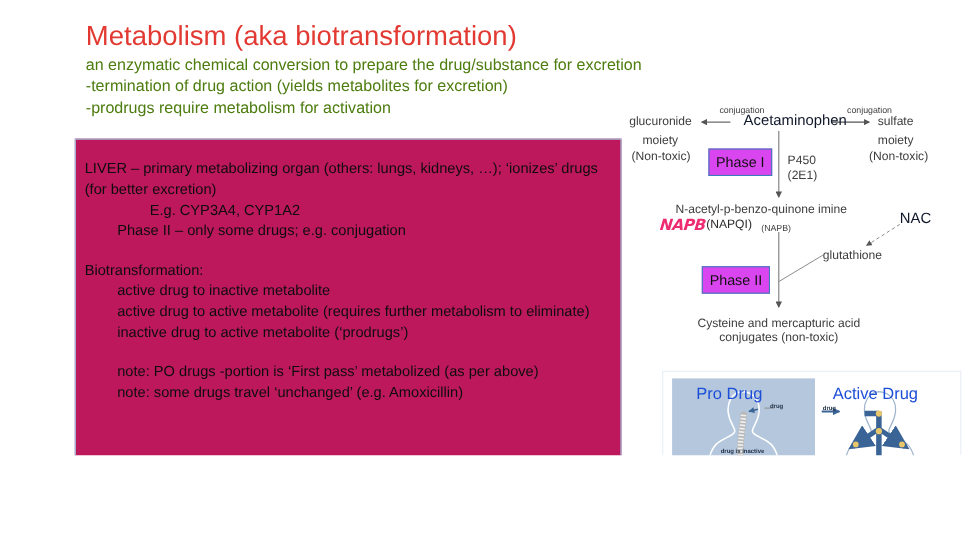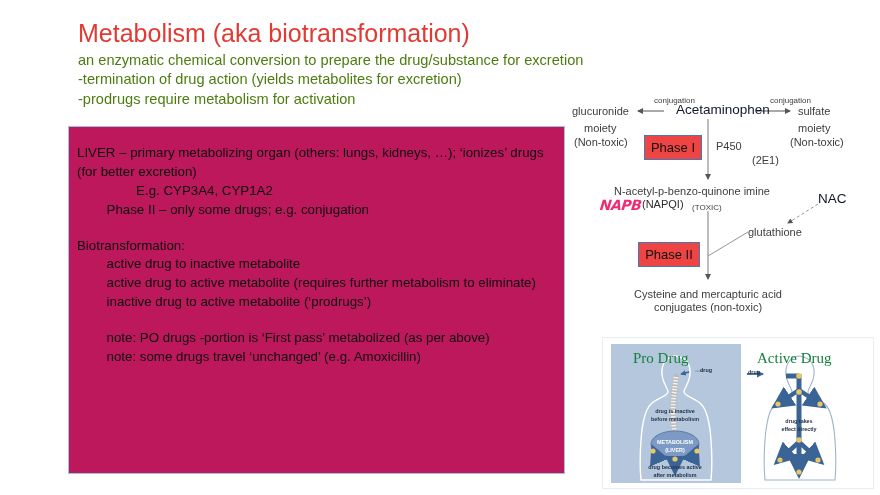--- a/index.html
+++ b/index.html
@@ -7,21 +7,21 @@
     margin: 0;
     padding: 0;
     background: #ffffff;
   }
   body {
     font-family: "Liberation Sans", sans-serif;
   }
   #slide {
     position: relative;
     width: 880px;
-    height: 495px;
+    height: 414px;
     background: #ffffff;
     overflow: hidden;
   }
 
   
   #title-block {
     position: absolute;
     left: 78px;
     top: 20px;
     width: 600px;
@@ -82,21 +82,21 @@
   }
   .pw-tiny { font-size: 8px; }
   .pw-small { font-size: 11px; }
   .pw-mid { font-size: 11px; color: #2b2b2b; }
   .pw-big { font-size: 13.5px; color: #0f172a; }
   .pw-center { text-align: center; }
 
   .phase-box {
     position: absolute;
     border: 1.6px solid #3E7CB9;
-    background: #ef4444;
+    background: #d946ef;
     font-size: 13px;
     color: #111;
     display: flex;
     align-items: center;
     justify-content: center;
     box-sizing: border-box;
   }
 
   .napb {
     position: absolute;
@@ -141,22 +141,22 @@
   }
   #pd-right {
     position: absolute;
     left: 130px; top: 0;
     width: 125px; height: 139px;
     background: #ffffff;
   }
   .pd-title {
     position: absolute;
     font-size: 15px;
-    color: #15803d;
-    font-family: Liberation Serif, serif;
+    color: #1d4ed8;
+    font-family: Liberation Sans, sans-serif;
     white-space: nowrap;
   }
   .pd-cap {
     position: absolute;
     font-size: 5.4px;
     color: #223349;
     font-weight: bold;
     text-align: center;
     white-space: nowrap;
     line-height: 1.5;
@@ -235,26 +235,26 @@
 
     <div class="pw pw-big" style="left:110px; top:16px;">Acetaminophen</div>
 
     <div class="pw pw-small" style="left:232px; top:19px;">sulfate</div>
     <div class="pw pw-small" style="left:232px; top:36px;">moiety</div>
     <div class="pw pw-small" style="left:224px; top:50px;">(Non-toxic)</div>
 
     <div class="phase-box" style="left:78px; top:49px; width:58px; height:25px;">Phase I</div>
 
     <div class="pw pw-small" style="left:150px; top:54px;">P450</div>
-    <div class="pw pw-small" style="left:150px; top:68px;margin-left:36px;">(2E1)</div>
+    <div class="pw pw-small" style="left:150px; top:68px;">(2E1)</div>
 
     <div class="pw pw-small" style="left:48px; top:99px;">N-acetyl-p-benzo-quinone imine</div>
     <div class="napb" style="left:34px; top:111px;">NAPB</div>
     <div class="pw pw-mid" style="left:76px; top:112px;">(NAPQI)</div>
-    <div class="pw pw-tiny" style="left:126px; top:117px;">(TOXIC)</div>
+    <div class="pw pw-tiny" style="left:126px; top:117px;">(NAPB)</div>
 
     <div class="pw pw-big" style="left:252px; top:105px;">NAC</div>
 
     <div class="pw pw-small" style="left:182px; top:140px;">glutathione</div>
 
     <div class="phase-box" style="left:72px; top:156px; width:62px; height:25px;">Phase II</div>
 
     <div class="pw pw-small pw-center" style="left:42px; top:202px; width:200px;">Cysteine and mercapturic acid</div>
     <div class="pw pw-small pw-center" style="left:42px; top:215px; width:200px;">conjugates (non-toxic)</div>
   </div>

